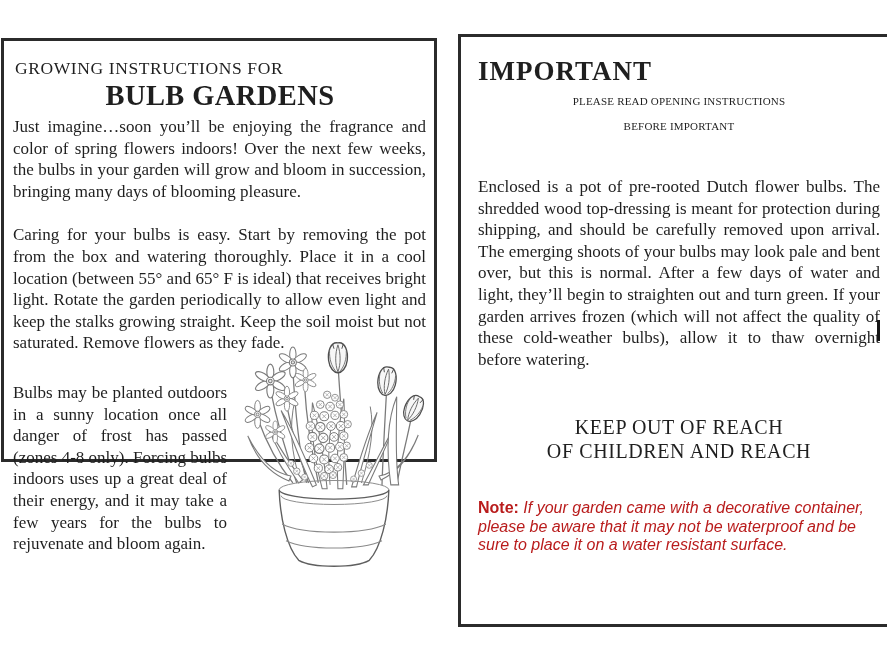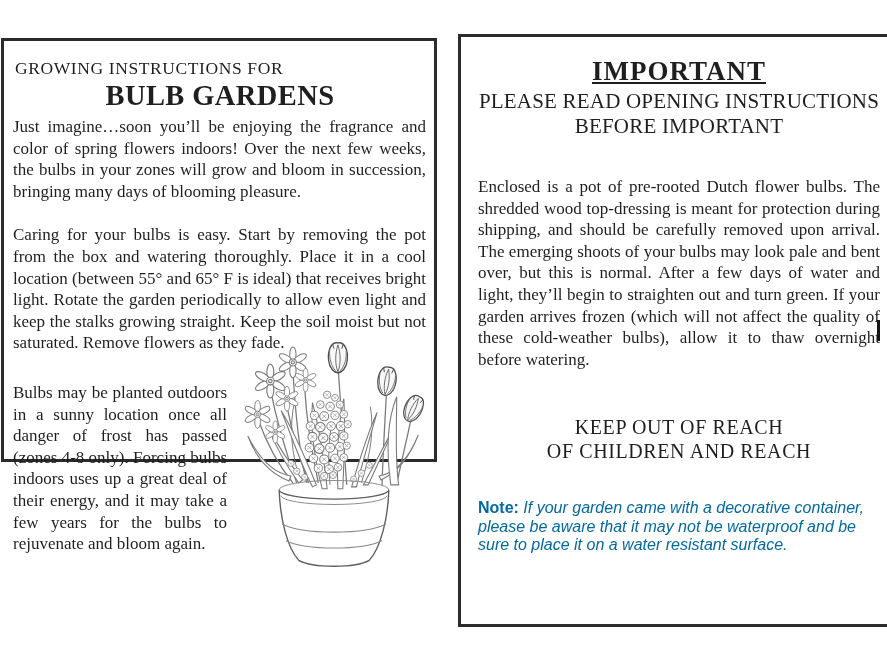--- a/index.html
+++ b/index.html
@@ -24,49 +24,49 @@
     font-size:17px;line-height:21.6px;text-align:justify;margin:0;
   }
   .para-care{margin-top:22px;}
   .para-outdoor-wrap{margin-top:28px;}
   .sketch-fig{
     float:right;width:196px;height:240px;margin:-46px -6px 0 9px;
   }
   .sketch-fig svg{display:block;width:196px;height:240px;}
 
   .imp-heading{
-    text-align:center;font-size:27px;font-weight:700;letter-spacing:1px;margin:6px 0 0;line-height:32px;text-decoration:underline;
+    font-size:27px;font-weight:700;letter-spacing:1px;margin:6px 0 0;line-height:32px;
   }
   .imp-sub{
-    text-align:center;font-size:21px;letter-spacing:.2px;line-height:22px;margin:3px 0 0;
+    text-align:center;font-size:11px;letter-spacing:.2px;line-height:22px;margin:3px 0 0;
   }
   .imp-body{margin-top:39px;}
   .warning{
     text-align:center;font-size:20px;letter-spacing:.6px;line-height:23.5px;margin:46px 0 7px;
   }
   .note{
     margin:36px 2px 0 0;
     font-family:"Liberation Sans","DejaVu Sans",sans-serif;
-    font-size:16px;line-height:18.5px;color:#0369a1;
+    font-size:16px;line-height:18.5px;color:#b91c1c;
   }
   .note .note-label{font-weight:700;font-style:normal;}
   .note .note-body{font-style:italic;}
   .cursor-mark{
     position:absolute;left:416px;top:283px;width:3px;height:21px;background:#161616;
   }
 </style>
 </head>
 <body>
 
 <div class="stage">
 
   <section class="panel left">
     <div class="kicker">GROWING INSTRUCTIONS FOR</div>
     <h1 class="bigtitle">BULB GARDENS</h1>
-    <p class="body-text">Just imagine…soon you’ll be enjoying the fragrance and color of spring flowers indoors! Over the next few weeks, the bulbs in your zones will grow and bloom in succession, bringing many days of blooming pleasure.</p>
+    <p class="body-text">Just imagine…soon you’ll be enjoying the fragrance and color of spring flowers indoors! Over the next few weeks, the bulbs in your garden will grow and bloom in succession, bringing many days of blooming pleasure.</p>
     <p class="body-text para-care">Caring for your bulbs is easy. Start by removing the pot from the box and watering thoroughly.  Place it in a cool location (between 55° and 65° F is ideal) that receives bright light. Rotate the garden periodically to allow even light and keep the stalks growing straight. Keep the soil moist but not saturated. Remove flowers as they fade.</p>
 
     <div class="para-outdoor-wrap">
       <figure class="sketch-fig" aria-label="Pencil sketch of a round pot planted with tulips, a hyacinth and daffodils">
         <svg viewBox="0 0 200 245" xmlns="http://www.w3.org/2000/svg">
 
           <g fill="none" stroke="#7a7a7a" stroke-width="1.3">
             <path d="M104,28 C106,62 110,110 113,152"></path>
             <path d="M154,50 C152,86 150,120 149,152"></path>
             <path d="M180,78 C175,104 168,130 164,152"></path>

